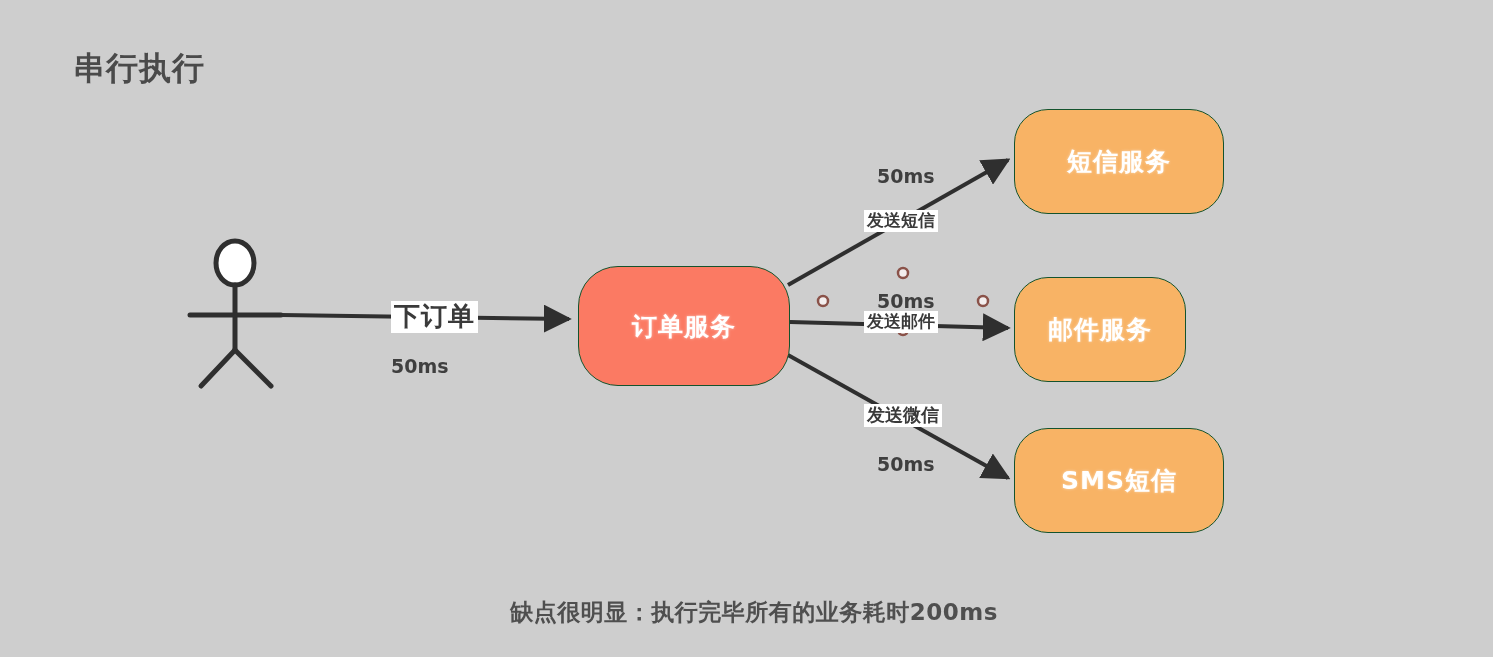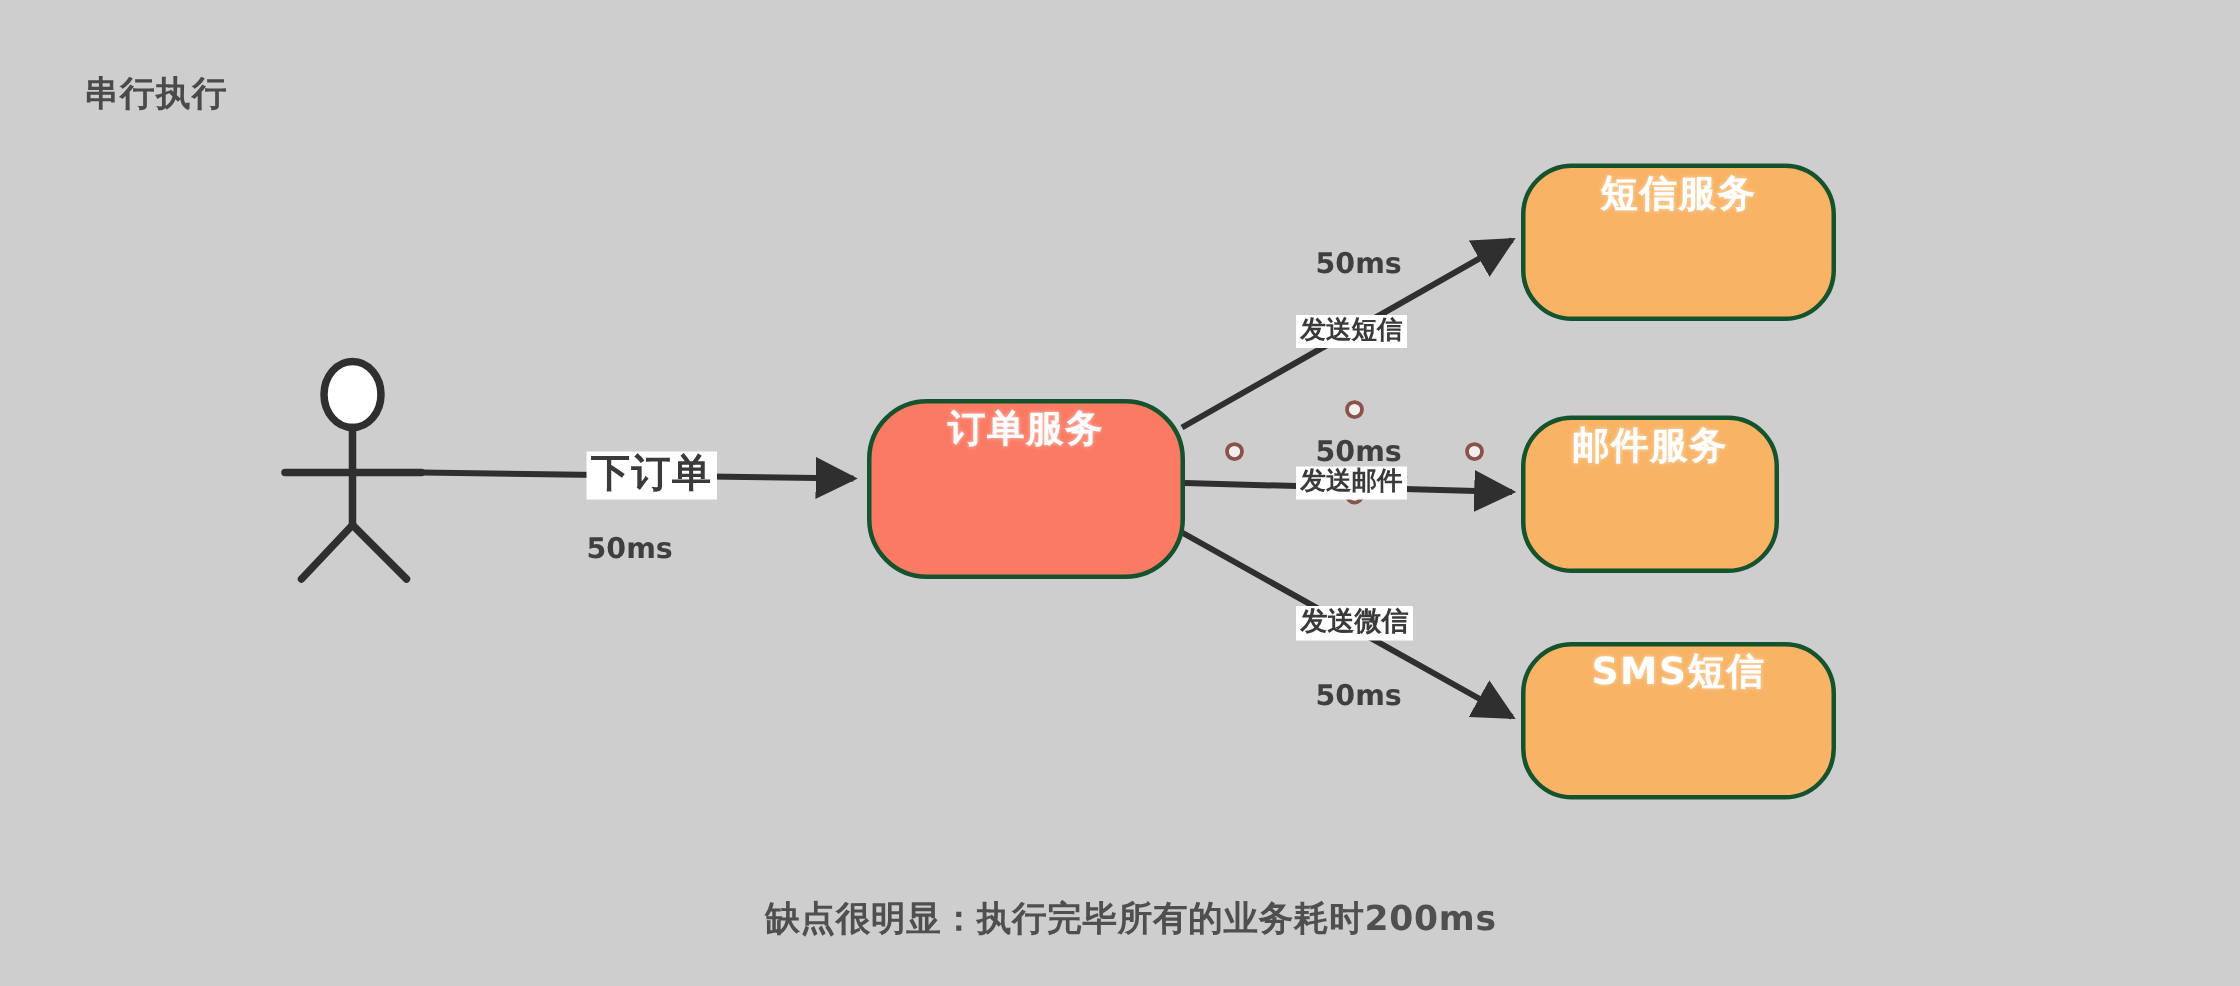--- a/index.html
+++ b/index.html
@@ -15,46 +15,47 @@
     position: relative;
   }
   #canvas {
     position: absolute;
     inset: 0;
     width: 1493px;
     height: 657px;
   }
   .diagram-title {
     position: absolute;
-    left: 56px;
+    left: 73px;
     top: 47px;
-    font-size: 23px;
+    font-size: 32px;
     font-weight: bold;
     color: #4a4a4a;
     letter-spacing: 1px;
     white-space: nowrap;
   }
   .caption {
     position: absolute;
     left: 0;
     right: 0;
     top: 597px;
     text-align: center;
     font-size: 23px;
     font-weight: bold;
     color: #4f4f4f;
     letter-spacing: 0.5px;
     padding-left: 15px;
   }
   .node {
     position: absolute;
     box-sizing: border-box;
-    border: 3px solid #14532d;
+    border: 1px solid #14532d;
     border-radius: 34px;
     display: flex;
+    align-items: center;
     justify-content: center;
     color: #ffffff;
     font-weight: bold;
     font-size: 25px;
     letter-spacing: 1px;
     text-shadow: 0 0 3px rgba(255,255,255,0.55);
   }
   .node-order {
     left: 578px;
     top: 266px;

